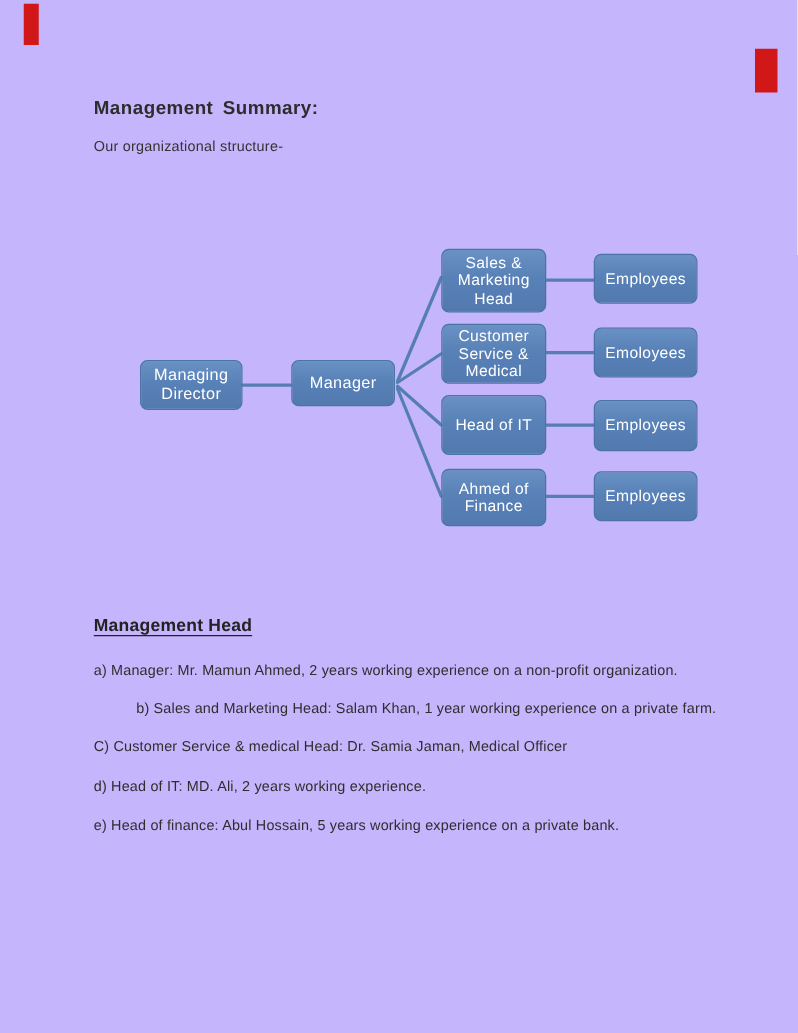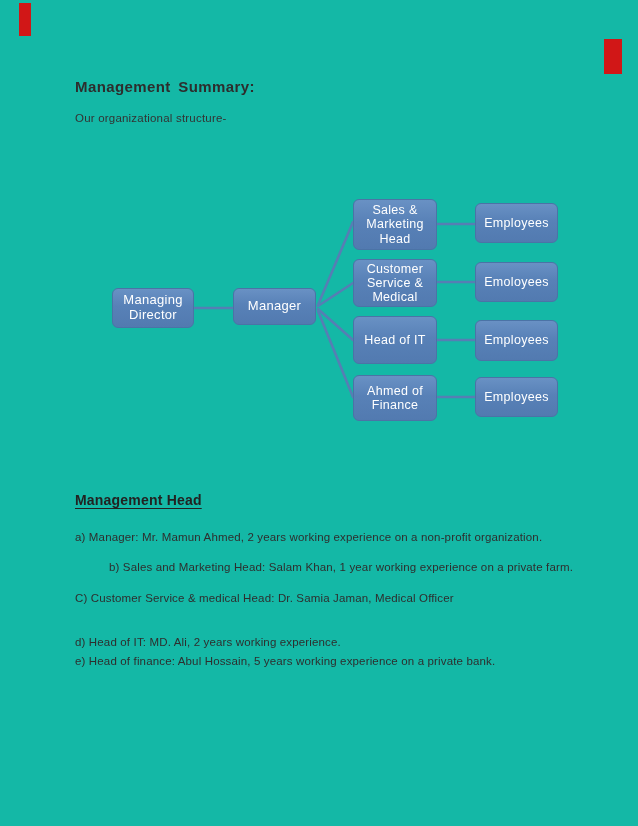--- a/index.html
+++ b/index.html
@@ -3,21 +3,21 @@
 <meta charset="utf-8">
 <style>
   * { margin: 0; padding: 0; box-sizing: border-box; }
   html, body { background: #ffffff; }
   body { font-family: "Liberation Sans", sans-serif; }
 
   .page {
     position: relative;
     width: 638px;
     height: 826px;
-    background: #14b8a6;
+    background: #c4b5fd;
     overflow: hidden;
   }
 
   
   .red-mark { position: absolute; }
   .red-mark.left  { left: 19px;  top: 3px;  width: 12px; height: 33px; }
   .red-mark.right { left: 604px; top: 39px; width: 18px; height: 35px; }
 
   .doc-title {
     position: absolute;
@@ -85,21 +85,21 @@
     position: absolute;
     left: 75px;
     font-size: 11.5px;
     color: #2e2e2e;
     letter-spacing: 0.15px;
     white-space: nowrap;
   }
   .team-item.i0 { top: 531px; }
   .team-item.i1 { top: 561px; margin-left: 34px; }
   .team-item.i2 { top: 592px; }
-  .team-item.i3 { top: 624px; margin-top: 12px; }
+  .team-item.i3 { top: 624px; }
   .team-item.i4 { top: 655px; }
 
   .page-number {
     position: absolute;
     left: 0; top: 756px;
     width: 638px;
     text-align: center;
     font-size: 12px;
     font-weight: bold;
     color: #222222;

